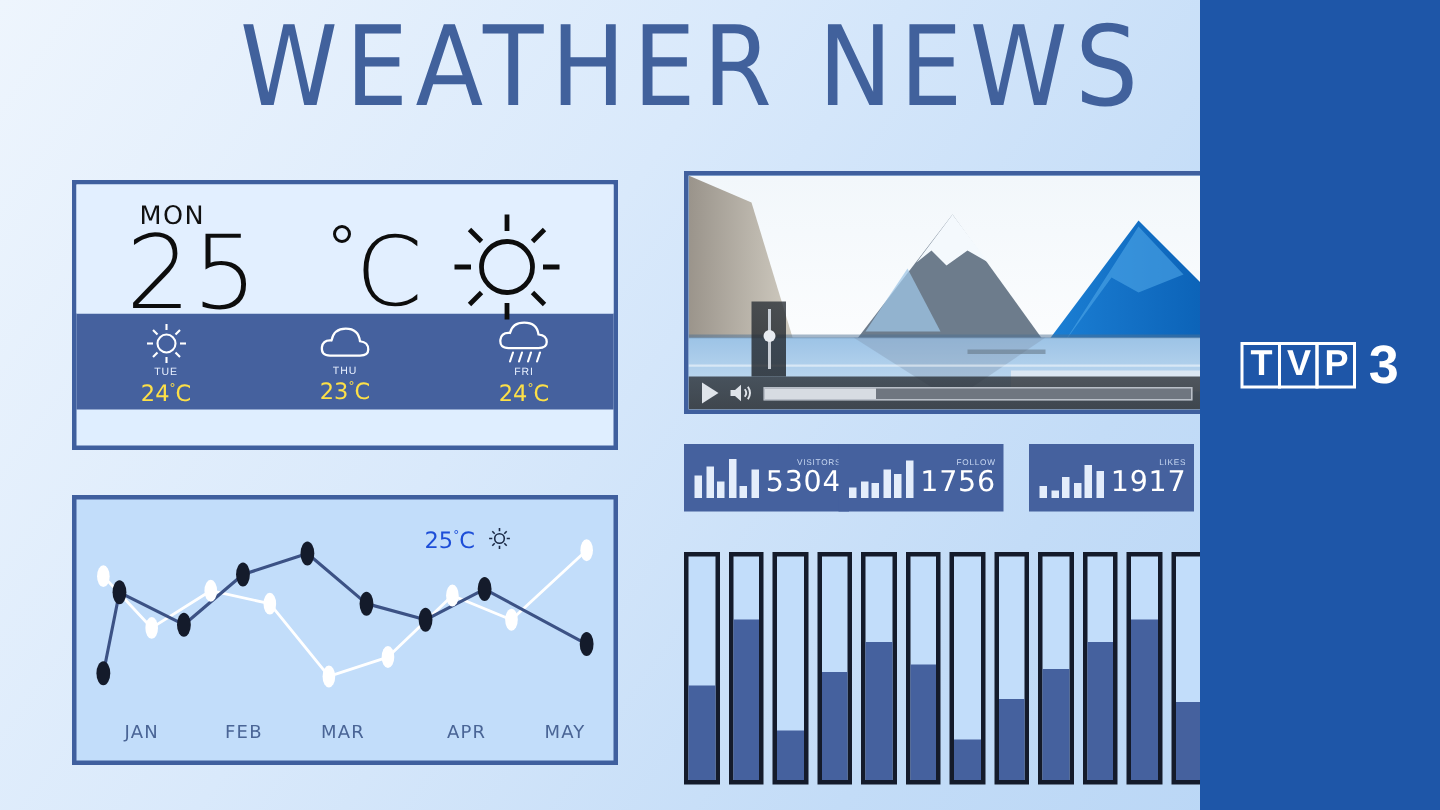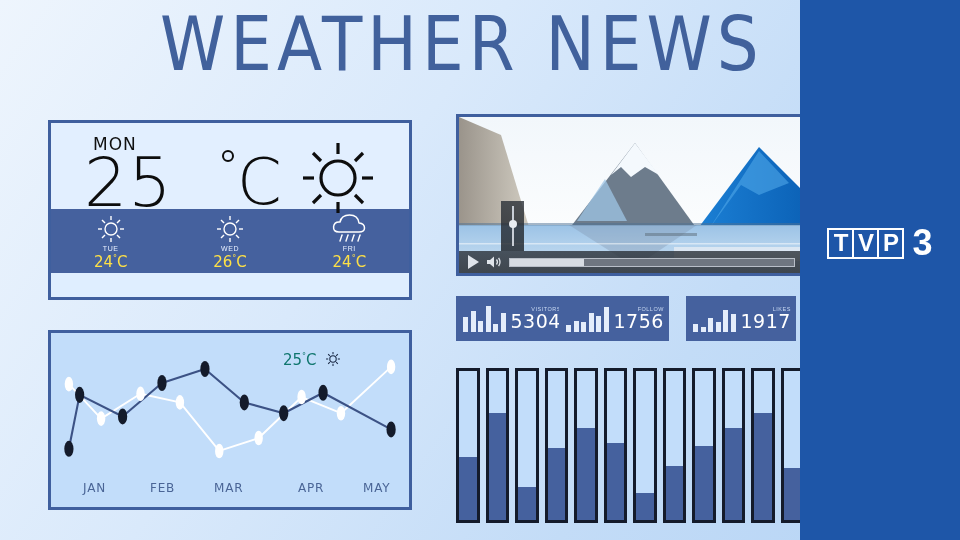--- a/index.html
+++ b/index.html
@@ -64,21 +64,21 @@
   .fc-temp sup { font-size:8px; vertical-align:super; }
 
   
   #chart-card {
     left:48px; top:330px; width:364px; height:180px;
     border:3px solid #3f5f9e; background:#c2ddfa;
   }
   #chart-svg { position:absolute; left:0; top:0; }
   #chart-label {
     position:absolute; left:232px; top:18px;
-    font-size:15px; color:#0f766e;
+    font-size:15px; color:#1d4ed8;
     font-family:"DejaVu Sans", sans-serif;
     text-align:right;
   }
   #chart-label sup { font-size:8px; }
   .x-tick {
     position:absolute; bottom:12px;
     font-size:12px; color:#4a6596; letter-spacing:.8px;
     font-family:"DejaVu Sans", sans-serif;
   }
 
@@ -212,38 +212,28 @@
         <line x1="6" y1="6" x2="9" y2="9"></line>
             <line x1="21" y1="21" x2="24" y2="24"></line>
         <line x1="24" y1="6" x2="21" y2="9"></line>
             <line x1="9" y1="21" x2="6" y2="24"></line>
           </g>
       </svg>
       <div class="fc-day">TUE</div>
       <div class="fc-temp"><span>24</span><sup>°</sup><span>C</span></div>
     </div>
 
+
     <div class="fc-cell">
-      <svg width="30" height="30" viewBox="0 0 30 30">
-        <circle cx="15" cy="15" r="6" fill="none" stroke="#fff" stroke-width="1.4"></circle>
-        <g stroke="#fff" stroke-width="1.4">
-            <line x1="15" y1="2" x2="15" y2="6"></line>
-            <line x1="15" y1="24" x2="15" y2="28"></line>
-        <line x1="2" y1="15" x2="6" y2="15"></line>
-            <line x1="24" y1="15" x2="28" y2="15"></line>
-        <line x1="6" y1="6" x2="9" y2="9"></line>
-            <line x1="21" y1="21" x2="24" y2="24"></line>
-        <line x1="24" y1="6" x2="21" y2="9"></line>
-            <line x1="9" y1="21" x2="6" y2="24"></line>
-          </g>
+      <svg width="34" height="28" viewBox="0 0 34 28">
+        <path d="M7 22 Q1 22 1.6 16.5 Q2.3 11.5 8 12 Q9.5 4 17.5 4 Q26 4 27 12.5 Q32.5 13 32.5 18 Q32.5 22 27 22 Z" fill="none" stroke="#fff" stroke-width="1.5" stroke-linejoin="round"></path>
       </svg>
-      <div class="fc-day">WED</div>
-      <div class="fc-temp"><span>26</span><sup>°</sup><span>C</span></div>
-    </div>
-
+      <div class="fc-day">THU</div>
+      <div class="fc-temp"><span>23</span><sup>°</sup><span>C</span></div>
+    </div>
 
     <div class="fc-cell">
       <svg width="34" height="30" viewBox="0 0 34 30">
         <path d="M7 18 Q1 18 1.6 12.5 Q2.3 7.5 8 8 Q9.5 1 17.5 1 Q26 1 27 9 Q32.5 9.5 32.5 14 Q32.5 18 27 18 Z" fill="none" stroke="#fff" stroke-width="1.5" stroke-linejoin="round"></path>
         <g stroke="#fff" stroke-width="1.4" stroke-linecap="round">
           <line x1="10" y1="21" x2="8" y2="27"></line>
             <line x1="16" y1="21" x2="14" y2="27"></line>
           <line x1="22" y1="21" x2="20" y2="27"></line>
             <line x1="28" y1="21" x2="26" y2="27"></line>
         </g>

